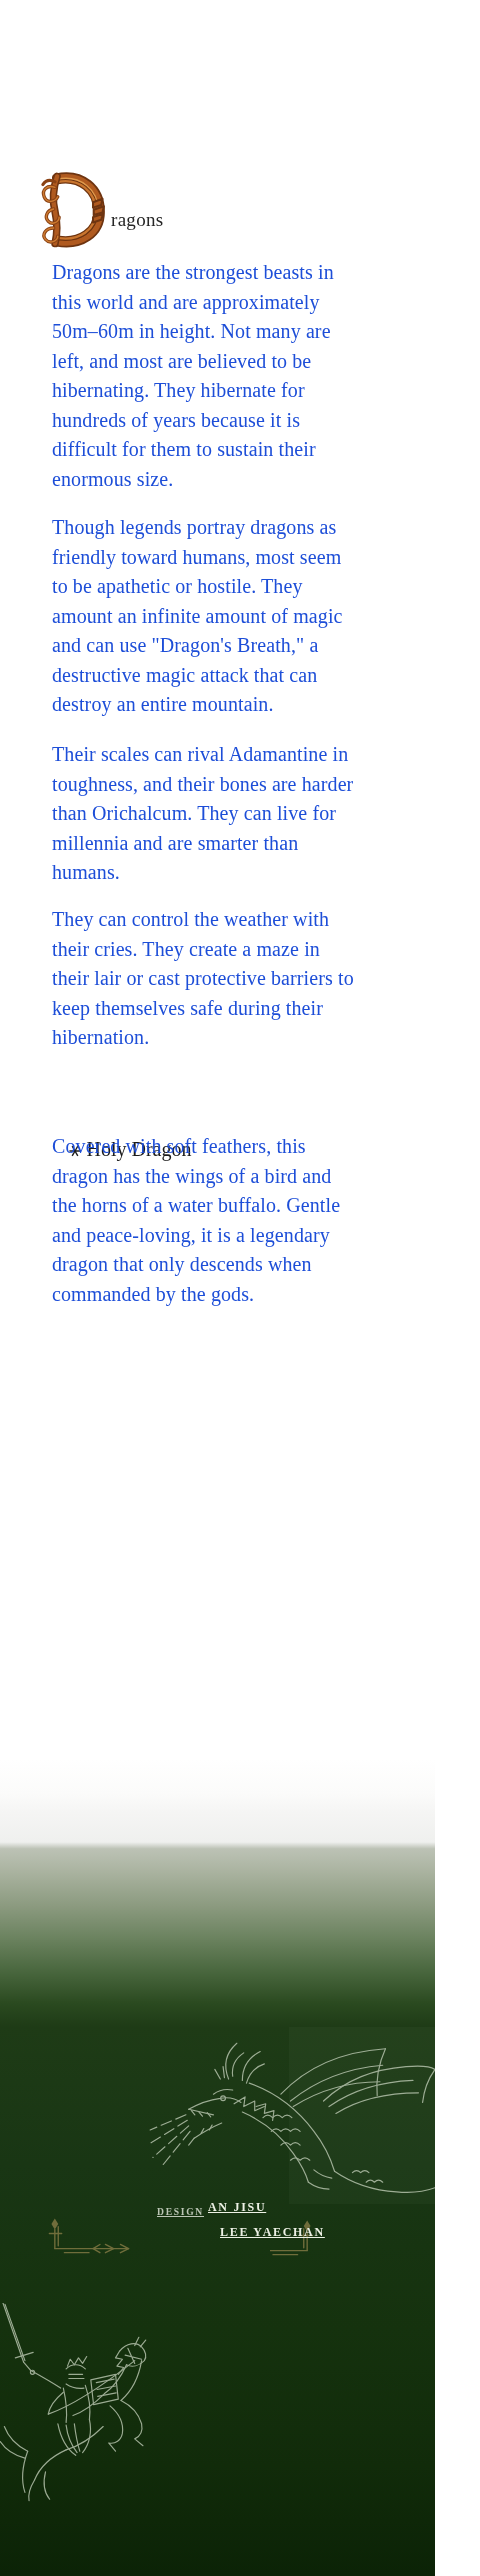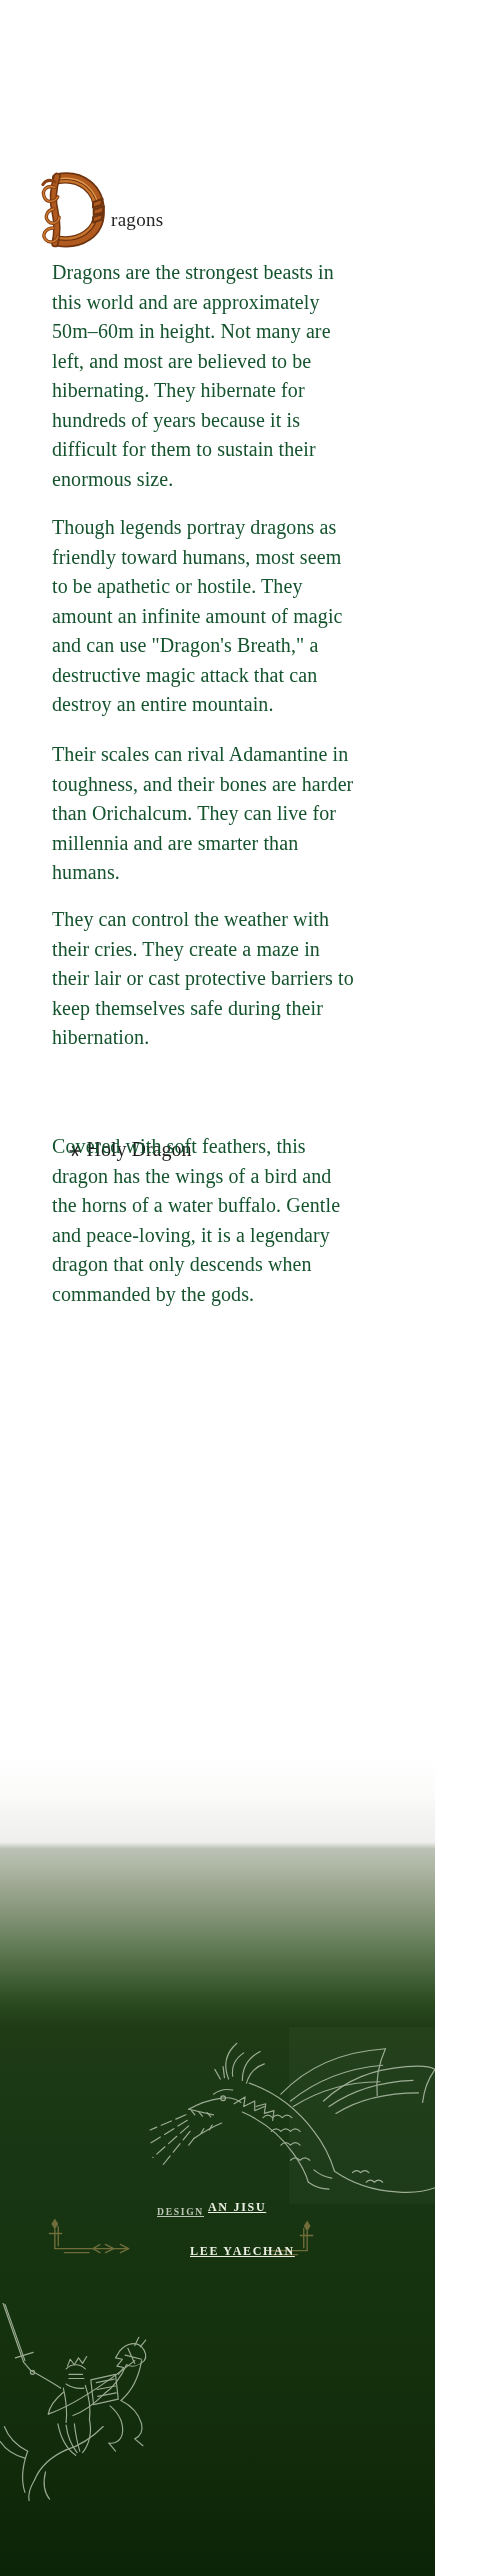--- a/index.html
+++ b/index.html
@@ -11,21 +11,21 @@
   
   .dropcap{position:absolute;left:34px;top:171px;width:76px;height:78px;}
   .title-rest{
     position:absolute;left:111px;top:206px;
     font-size:19px;line-height:27.5px;color:#262626;letter-spacing:0.3px;
   }
   
   .body-text{
     position:absolute;left:52px;margin:0;
     white-space:pre;font-size:20px;line-height:29.5px;
-    color:#14532d;letter-spacing:0.1px;
+    color:#1d4ed8;letter-spacing:0.1px;
   }
   .p1{top:258px;}
   .p2{top:513px;}
   .p3{top:740px;}
   .p4{top:905px;}
   .sub-heading{
     position:absolute;left:49px;top:1105px;
     font-size:20px;line-height:29.5px;color:#1b1b1b;white-space:pre;
   }
   .sub-heading .marker{margin-right:5.5px;}
@@ -70,21 +70,21 @@
   .orn-right svg{position:absolute;left:-38px;top:0;transform:scaleX(-1);}
   .ornament svg path{fill:none;stroke:#7a7440;stroke-width:2;stroke-linecap:round;stroke-linejoin:round;}
   .ornament svg .solid{fill:#7a7440;stroke:none;}
   
   .credit{position:absolute;white-space:nowrap;text-decoration:underline;}
   .credit-label{
     left:157px;top:2206px;font-size:9.6px;letter-spacing:1.7px;
     color:#bcc6b6;font-weight:bold;
   }
   .credit-name-1{left:208px;top:2200px;}
-  .credit-name-2{left:190px;top:2225px;margin-top:19px;}
+  .credit-name-2{left:220px;top:2225px;}
   .credit-name{
     font-size:12px;font-weight:bold;letter-spacing:1.7px;color:#edf1e5;
   }
 </style>
 </head>
 <body>
 
 <div class="page">
 
   <div class="dropcap">

